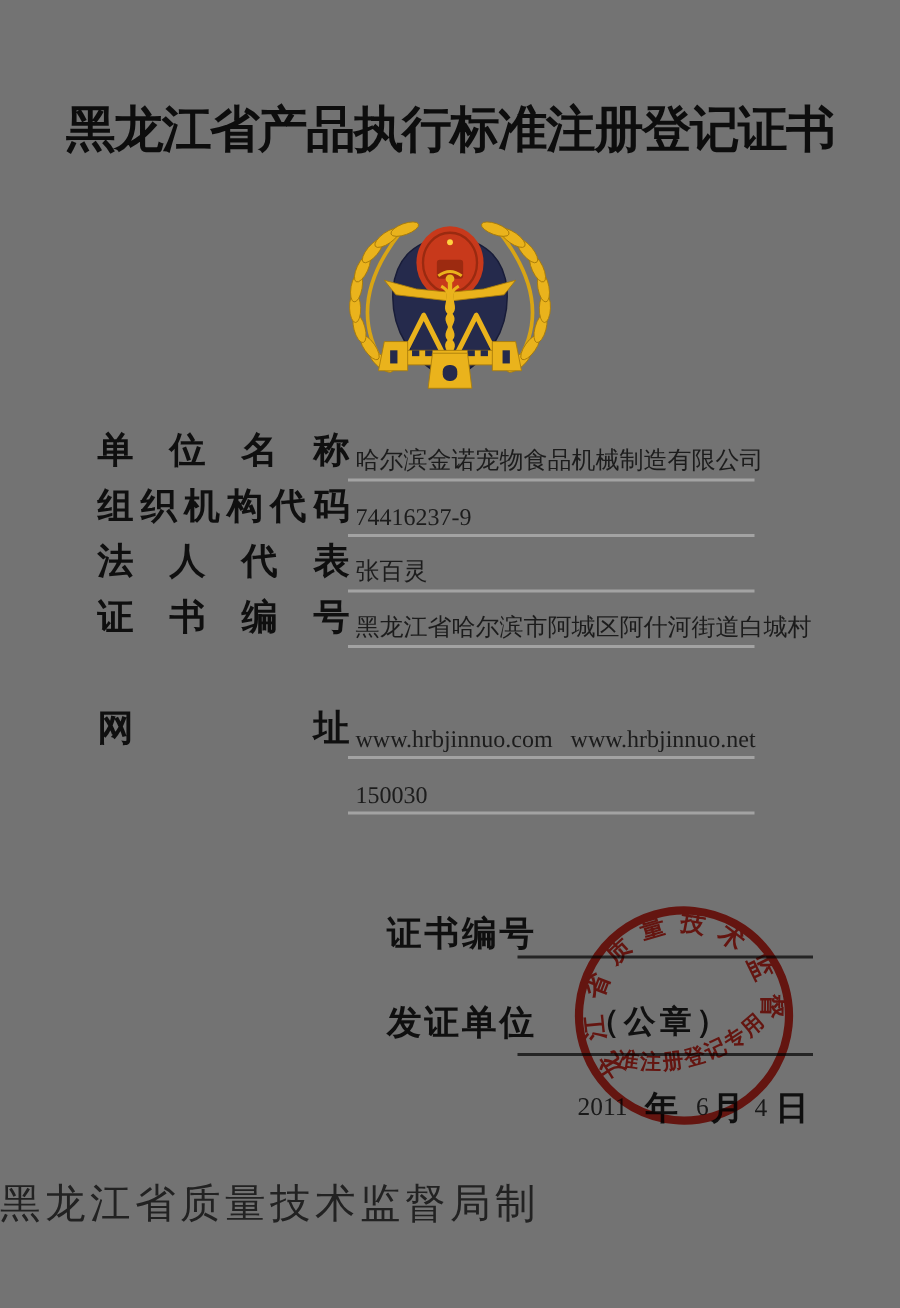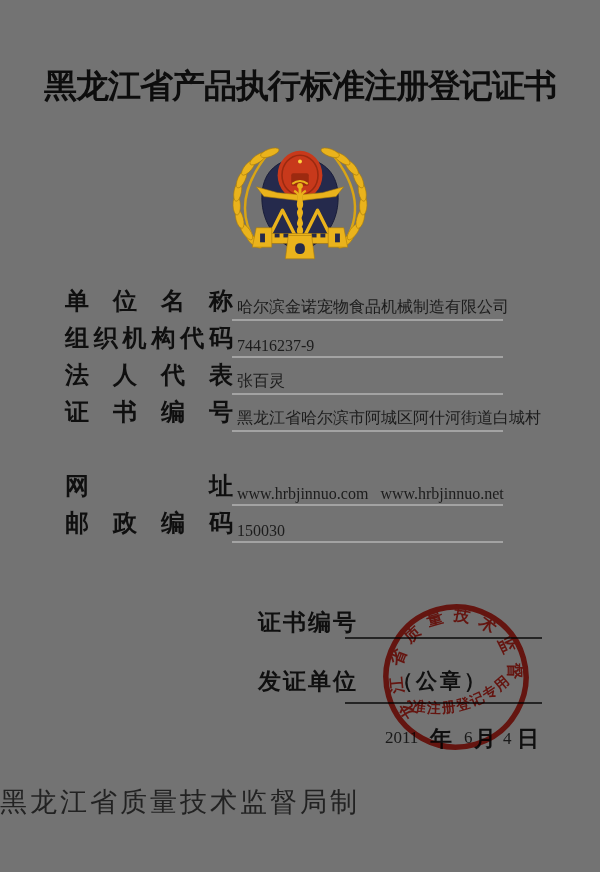--- a/index.html
+++ b/index.html
@@ -138,21 +138,20 @@
       <div class="fvalue">黑龙江省哈尔滨市阿城区阿什河街道白城村</div>
     </div>
   </div>
   <div class="row" style="top:474px">
     <div class="flabel">网址</div>
     <div class="fline">
       <div class="fvalue">www.hrbjinnuo.com   www.hrbjinnuo.net</div>
     </div>
   </div>
   <div class="row" style="top:511px">
-    <div class="flabel">邮政编码</div>
     <div class="fline">
       <div class="fvalue">150030</div>
     </div>
   </div>
 
   <div class="cert-label" style="left:258px;top:607px">证书编号</div>
   <div class="bline" style="top:637px">
     <span></span>
   </div>
 

